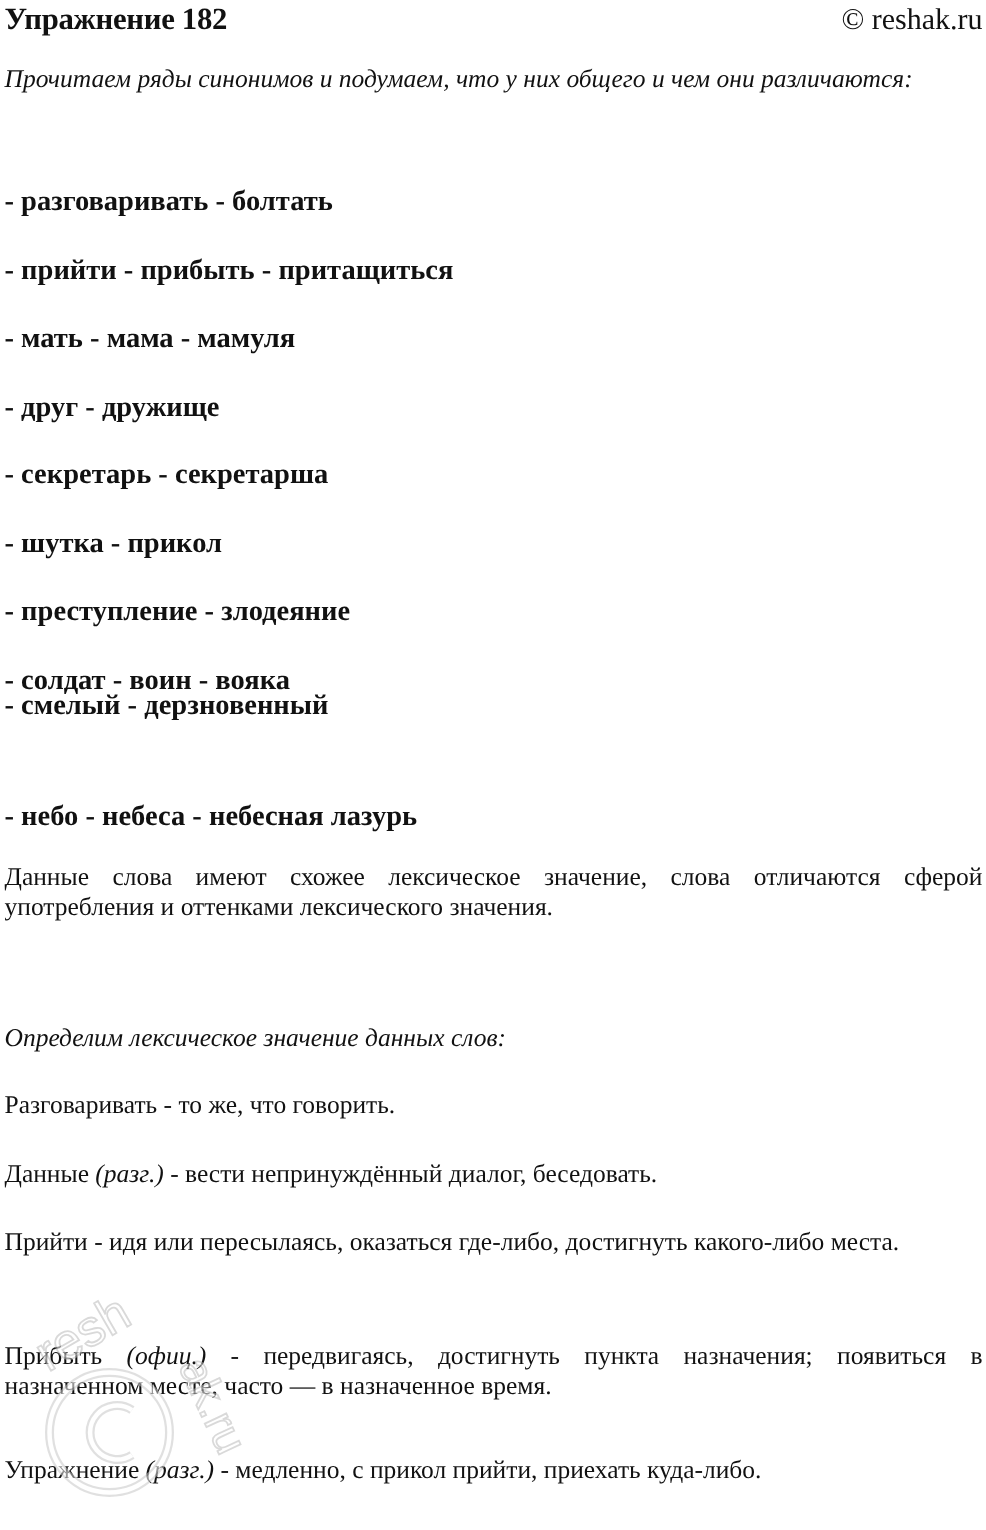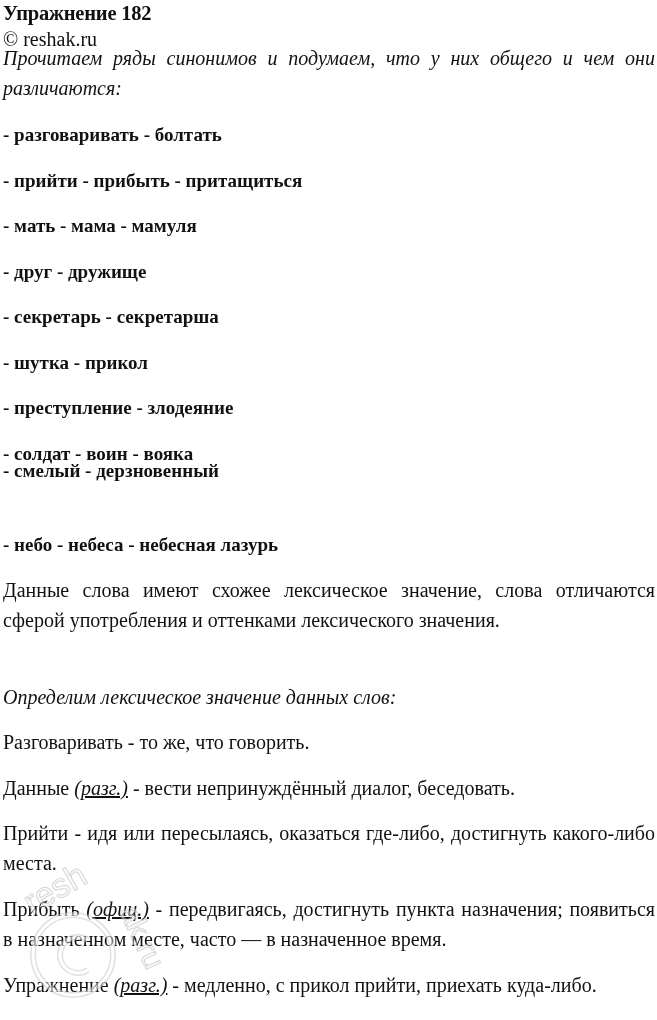--- a/index.html
+++ b/index.html
@@ -17,38 +17,37 @@
     }
     .header {
       position: absolute;
       left: 3px;
       right: 2px;
       top: 0;
       height: 28px;
       display: flex;
       justify-content: space-between;
       align-items: baseline;
-      flex-direction: column;
     }
     .title {
       font-weight: bold;
       font-size: 20.5px;
       letter-spacing: -0.2px;
       line-height: 26px;
     }
     .copyright {
       font-size: 20px;
       line-height: 26px;
     }
     .block {
       position: absolute;
       left: 3px;
       right: 2px;
-      font-size: 20px;
-      line-height: 30px;
+      font-size: 17px;
+      line-height: 20px;
     }
     .italic { font-style: italic; }
     .justify { text-align: justify; text-align-last: left; }
     .intro { top: 43px; }
     .syn-line {
       position: absolute;
       left: 3px;
       font-size: 19px;
       line-height: 30px;
       white-space: nowrap;
@@ -56,21 +55,21 @@
     }
     .watermark {
       position: absolute;
       left: 18px;
       top: 860px;
       width: 150px;
       height: 150px;
       pointer-events: none;
       opacity: 0.55;
     }
-    .tag { font-style: italic; text-decoration: underline; }
+    .tag { font-style: italic; }
   </style>
 </head>
 <body>
 
 <div class="header">
   <span class="title">Упражнение 182</span>
   <span class="copyright">© reshak.ru</span>
 </div>
 
 <div class="block italic justify intro">Прочитаем ряды синонимов и подумаем, что у них общего и чем они различаются:</div>

